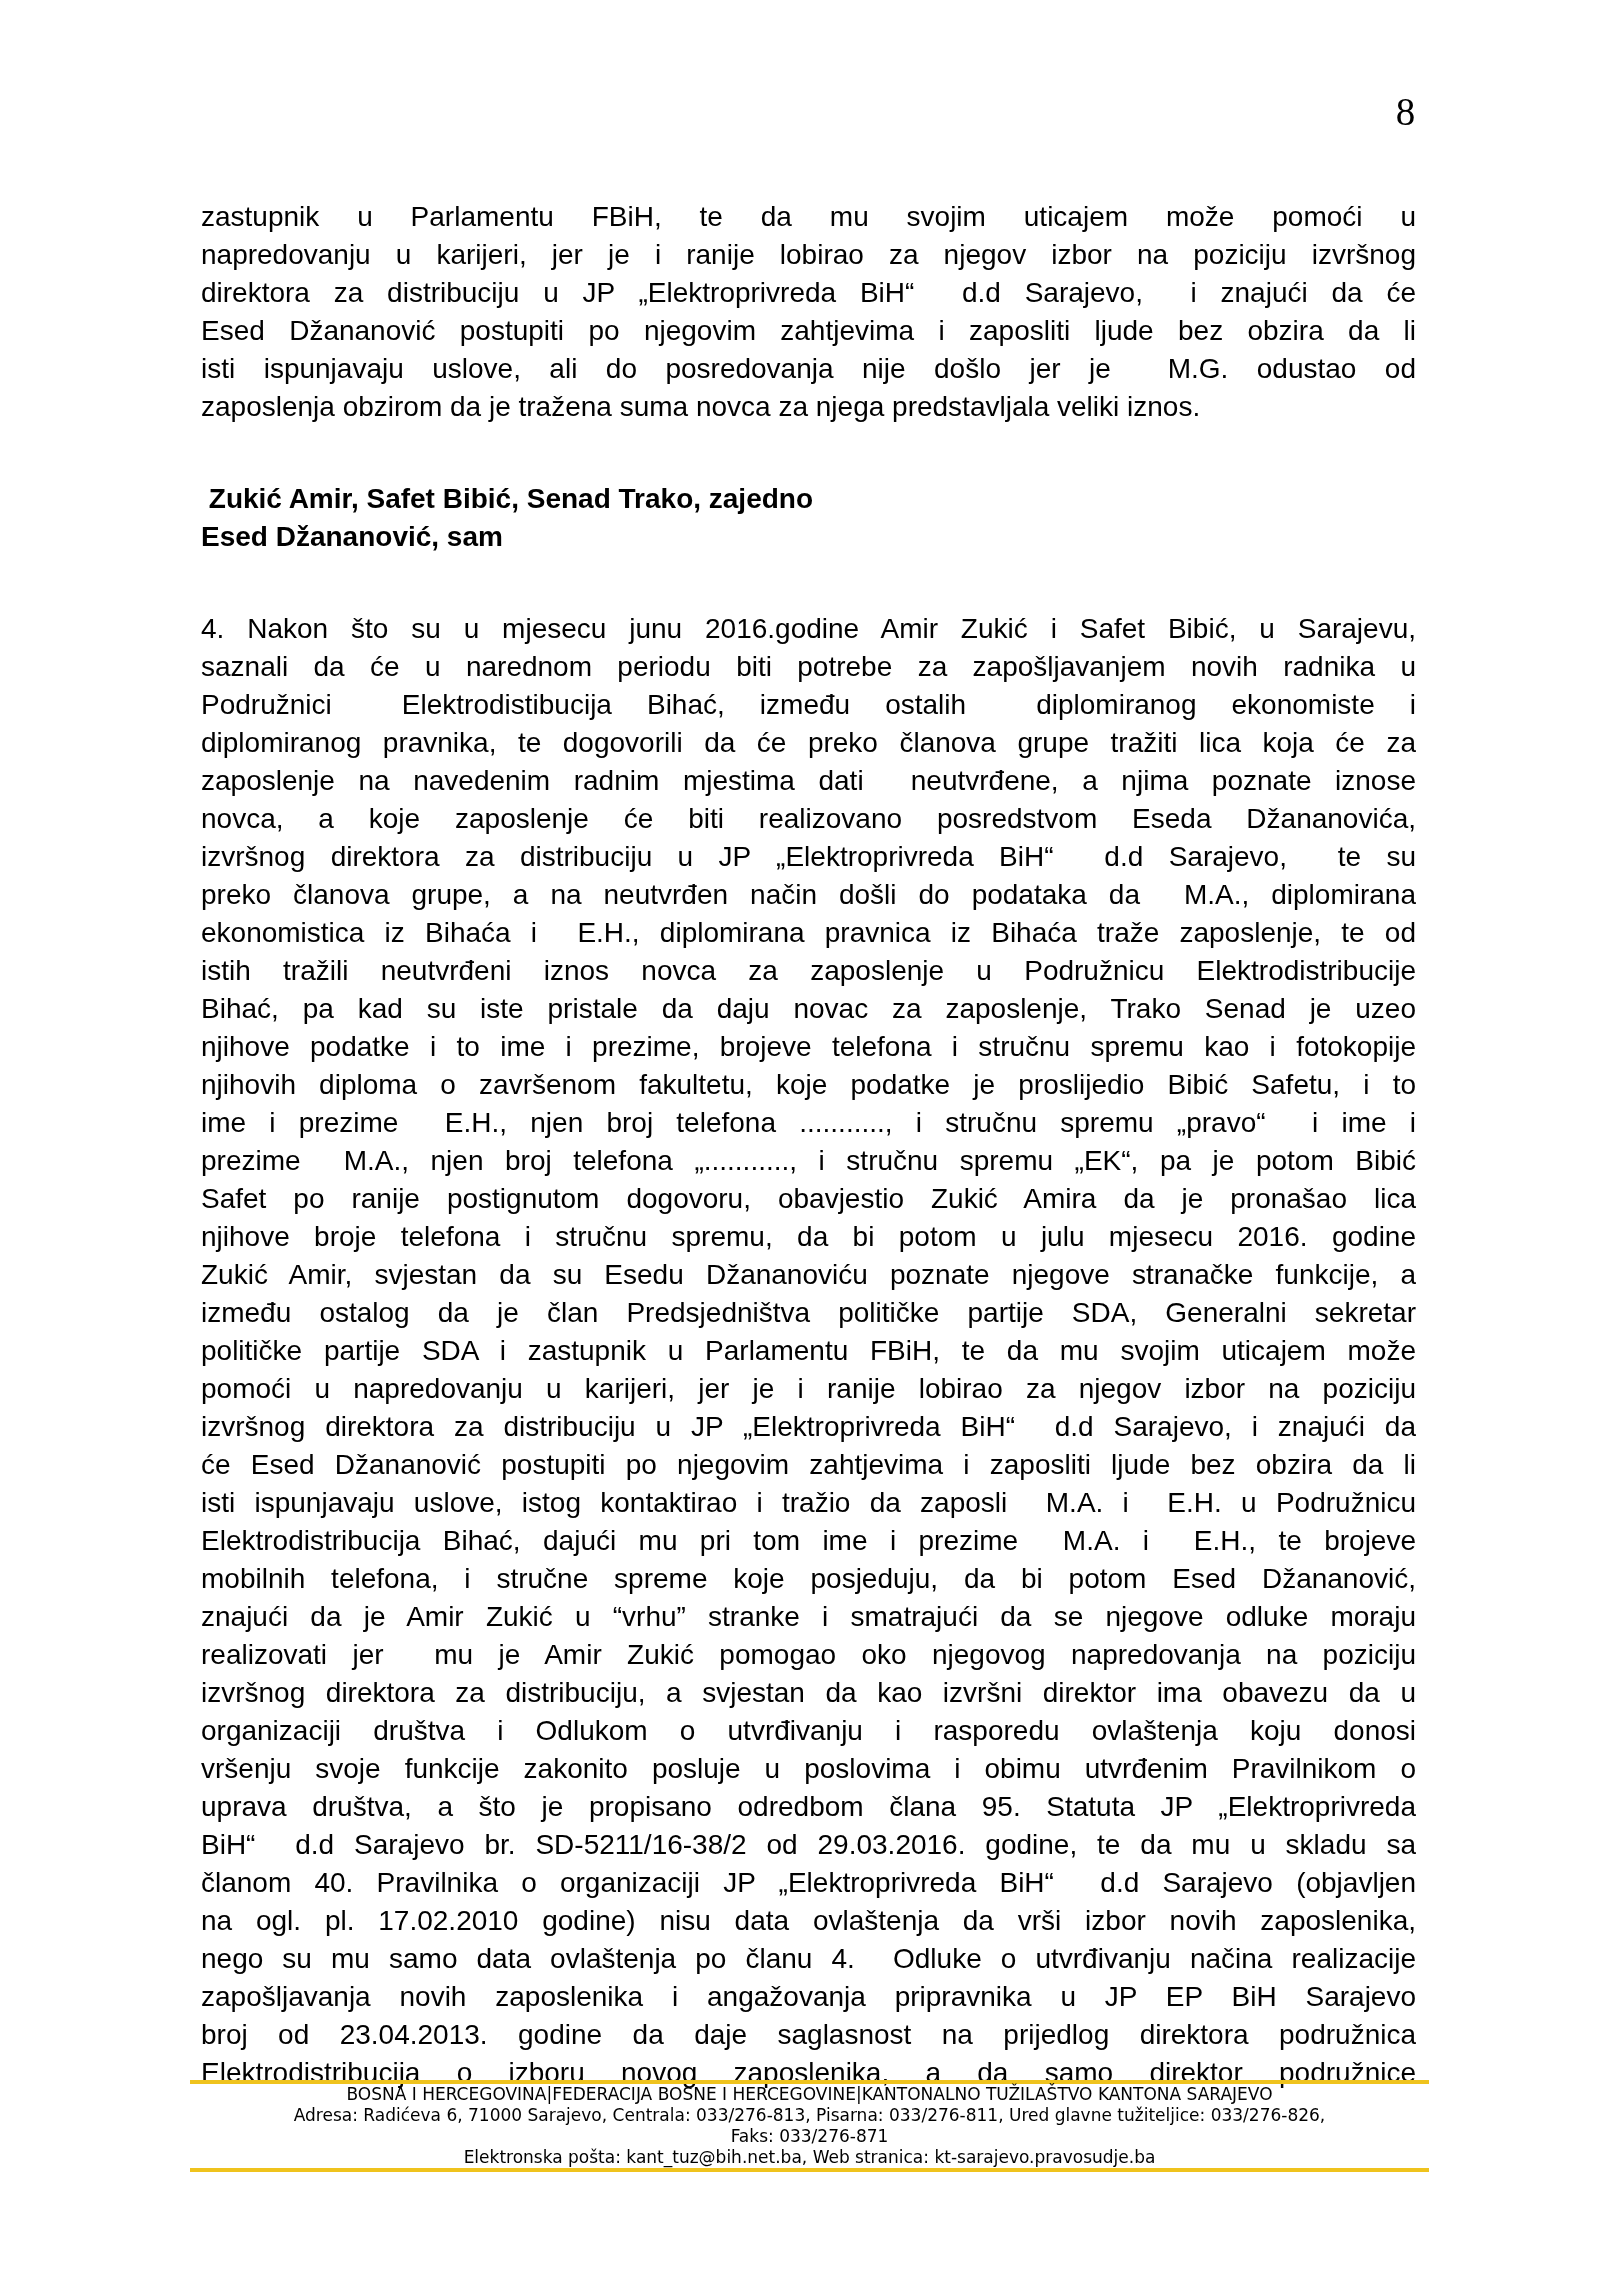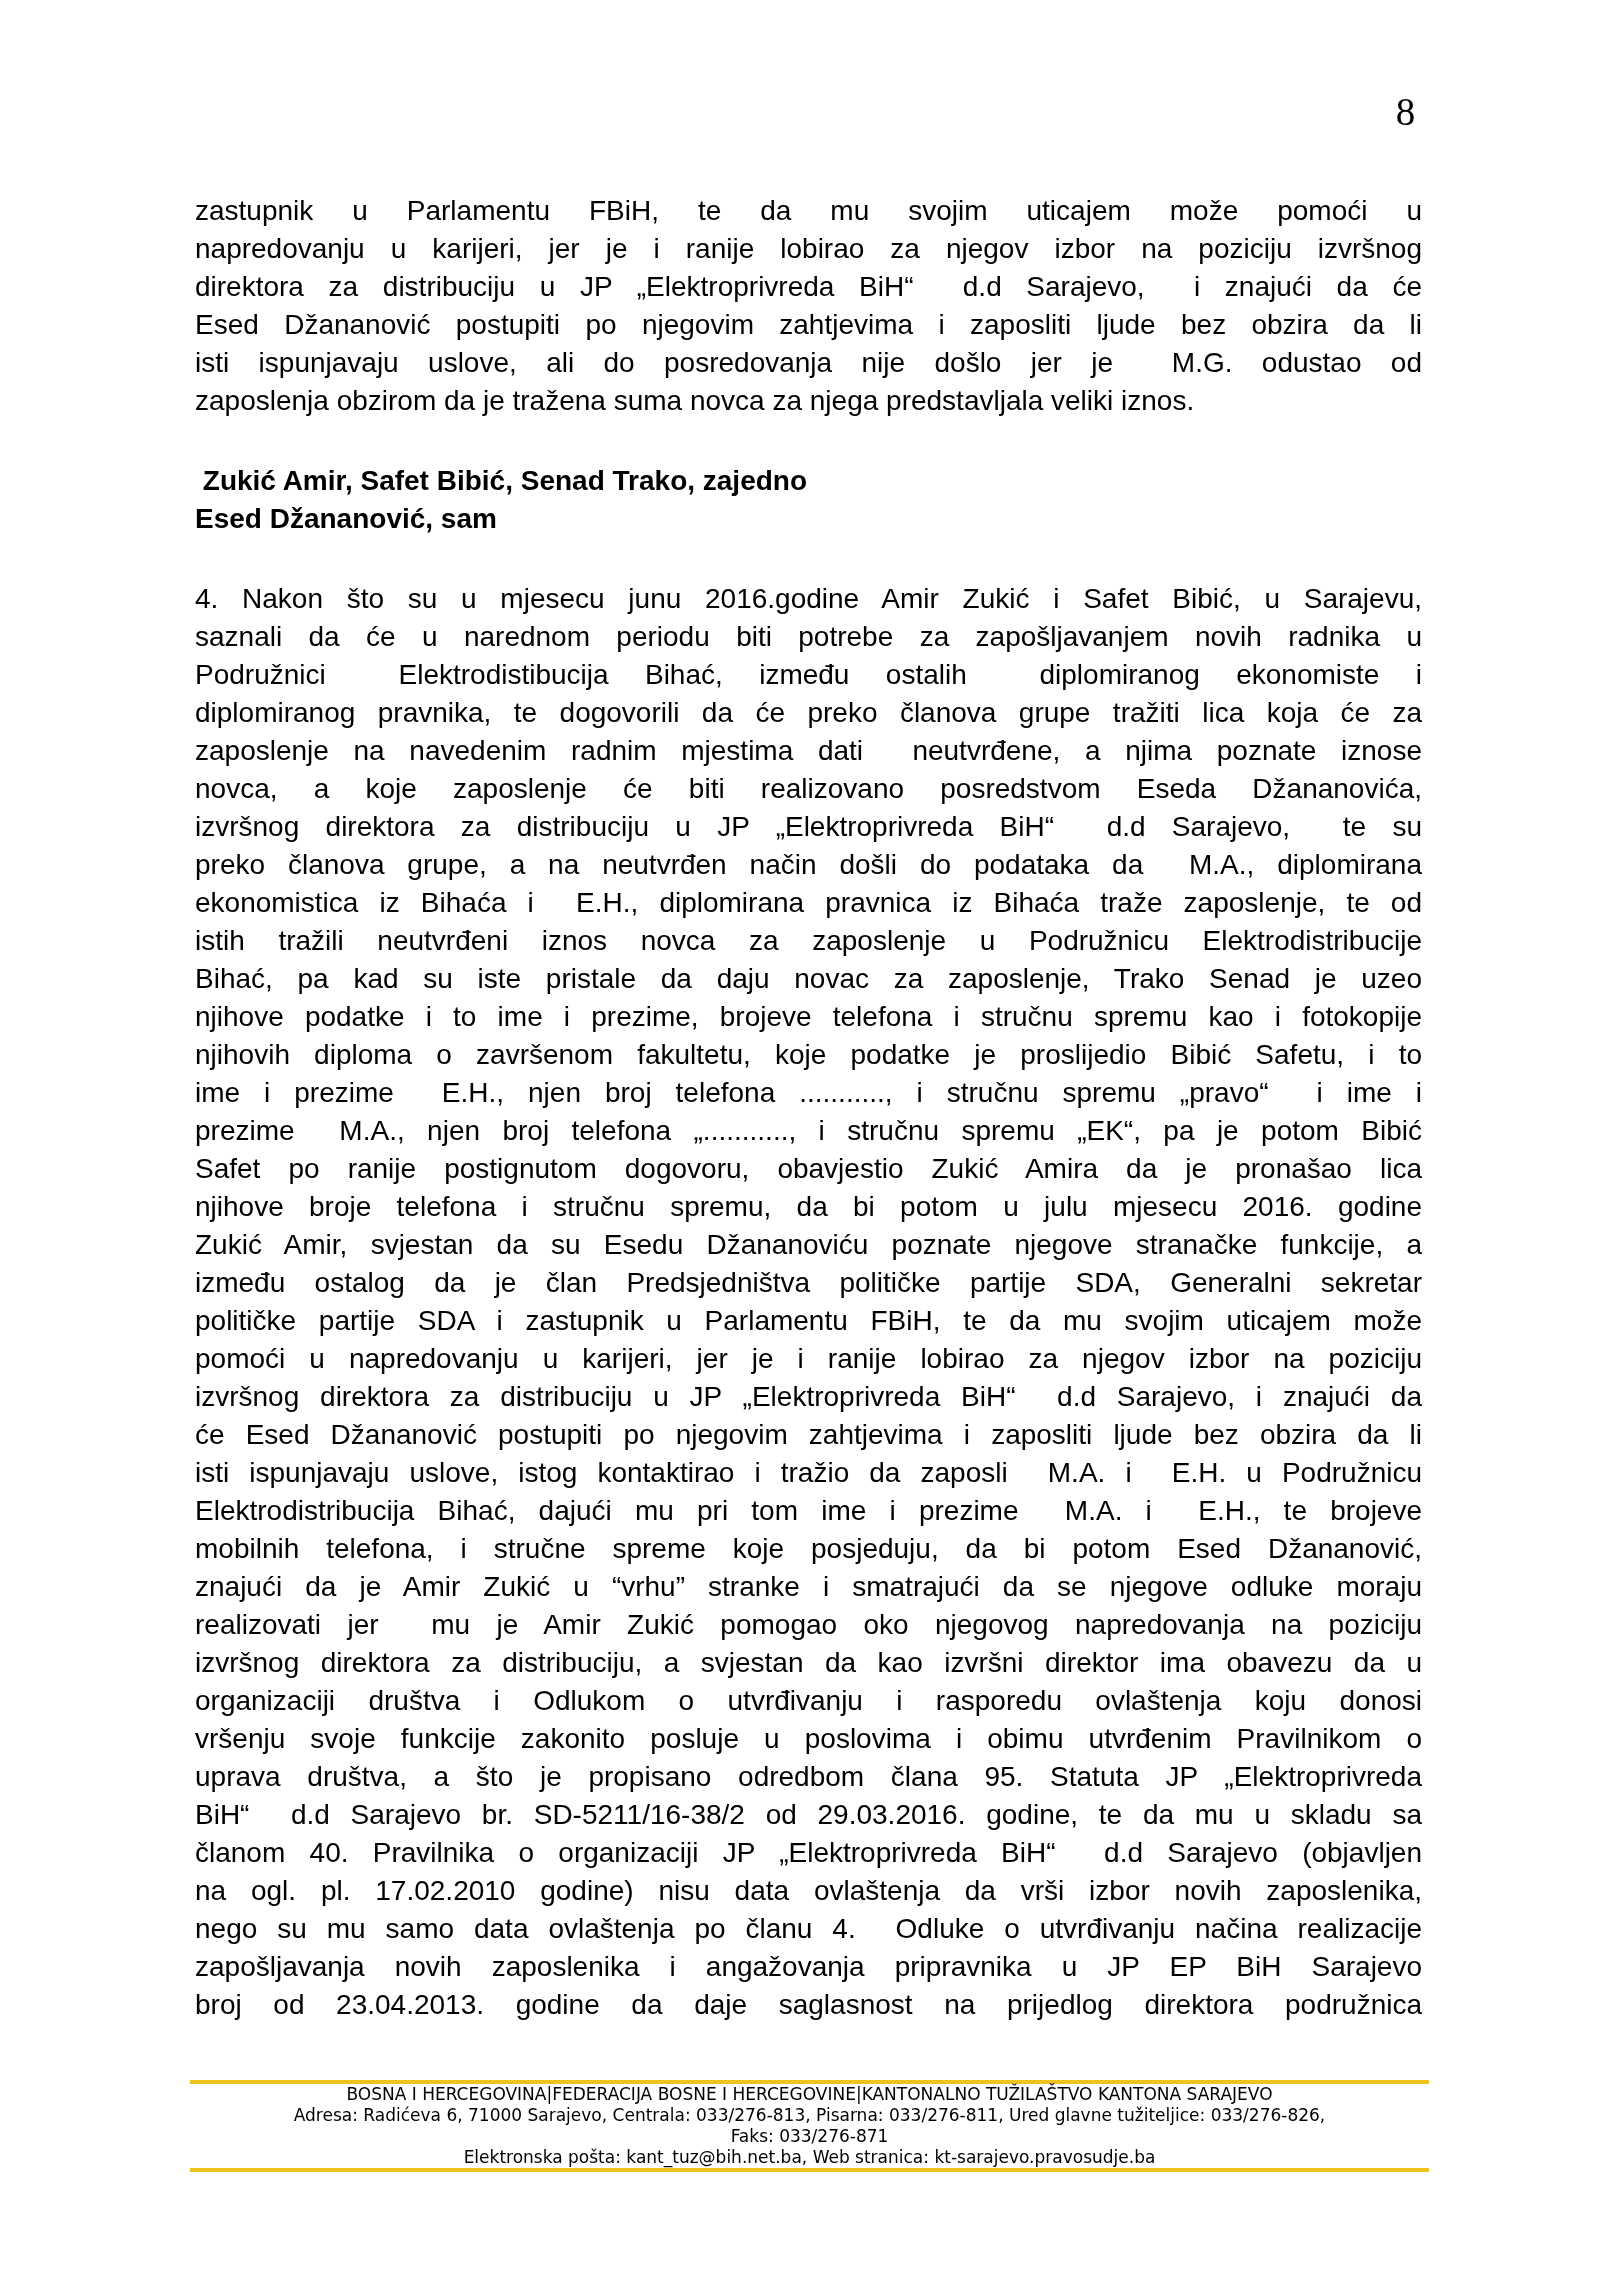--- a/index.html
+++ b/index.html
@@ -17,21 +17,21 @@
     font-family:"Liberation Serif", serif;
     font-size:39px;line-height:1;
     text-align:center;
   }
   .textblock{
     position:absolute;
     left:193px;top:190px;width:1231px;
     font-size:28px;
     line-height:38px;
   }
-  .para{margin:2px;}
+  .para{margin:8px;}
   .gap{height:38px;}
   .line{
     height:38px;
     white-space:pre-wrap;
     text-align:justify;
     text-align-last:left;
     overflow:hidden;
   }
   .line.j{text-align-last:justify;}
   .heading .line{
@@ -106,20 +106,21 @@
         <div class="line j">izvršnog direktora za distribuciju, a svjestan da kao izvršni direktor ima obavezu da u</div>
         <div class="line j">organizaciji društva i Odlukom o utvrđivanju i rasporedu ovlaštenja koju donosi</div>
         <div class="line j">vršenju svoje funkcije zakonito posluje u poslovima i obimu utvrđenim Pravilnikom o</div>
         <div class="line j">uprava društva, a što je propisano odredbom člana 95. Statuta JP „Elektroprivreda</div>
         <div class="line j">BiH“  d.d Sarajevo br. SD-5211/16-38/2 od 29.03.2016. godine, te da mu u skladu sa</div>
         <div class="line j">članom 40. Pravilnika o organizaciji JP „Elektroprivreda BiH“  d.d Sarajevo (objavljen</div>
         <div class="line j">na ogl. pl. 17.02.2010 godine) nisu data ovlaštenja da vrši izbor novih zaposlenika,</div>
         <div class="line j">nego su mu samo data ovlaštenja po članu 4.  Odluke o utvrđivanju načina realizacije</div>
         <div class="line j">zapošljavanja novih zaposlenika i angažovanja pripravnika u JP EP BiH Sarajevo</div>
         <div class="line j">broj od 23.04.2013. godine da daje saglasnost na prijedlog direktora podružnica</div>
+        <div class="line j">Elektrodistribucija o izboru novog zaposlenika, a da samo direktor podružnice</div>
       </div>
     </div>
   <div class="footer">
     <div>
         <div class="fline f1"><span>BOSNA I HERCEGOVINA|FEDERACIJA BOSNE I HERCEGOVINE|KANTONALNO TUŽILAŠTVO KANTONA SARAJEVO</span></div>
         <div class="fline"><span>Adresa: Radićeva 6, 71000 Sarajevo, </span><span class="b">Centrala:</span><span> 033/276-813, </span><span class="b">Pisarna:</span><span> 033/276-811, </span><span class="b">Ured glavne tužiteljice:</span><span> 033/276-826,</span></div>
         <div class="fline"><span class="b">Faks:</span><span> 033/276-871</span></div>
         <div class="fline"><span class="b">Elektronska pošta:</span><span> kant_tuz@bih.net.ba, </span><span class="b">Web stranica:</span><span> kt-sarajevo.pravosudje.ba</span></div>
       </div>
   </div>

